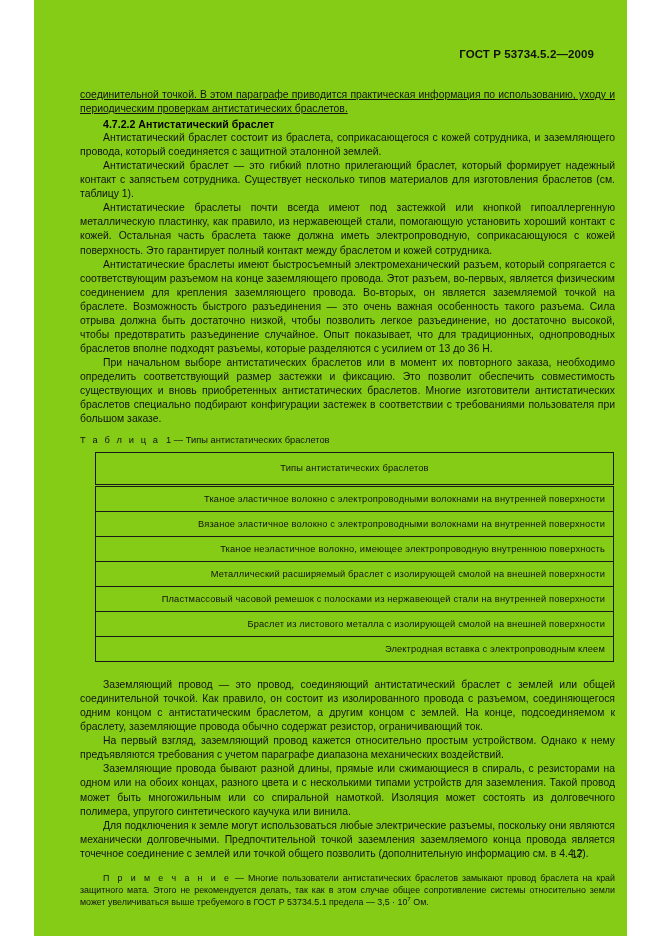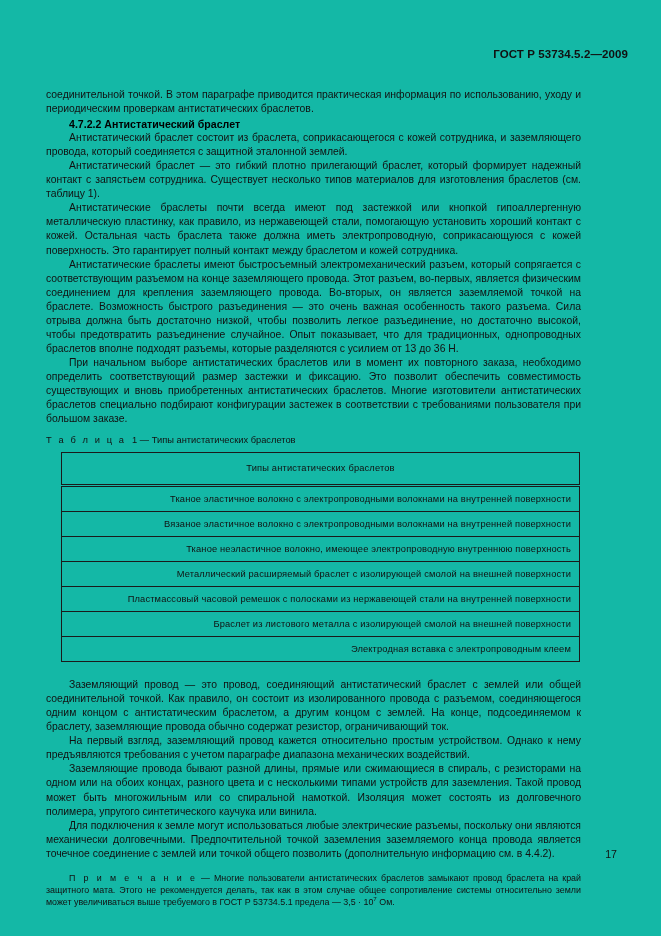--- a/index.html
+++ b/index.html
@@ -7,24 +7,24 @@
     margin: 0;
     padding: 0;
     background: #ffffff;
   }
   body {
     font-family: "Liberation Sans", sans-serif;
     color: #000000;
   }
   .page {
     position: relative;
-    width: 661px;
+    width: 593px;
     height: 936px;
     margin: 0 auto;
-    background: #14b8a6;
+    background: #84cc16;
     overflow: hidden;
     box-sizing: border-box;
   }
   
   .page-header {
     position: absolute;
     top: 48px;
     right: 33px;
     font-size: 11.5px;
     font-weight: bold;
@@ -44,20 +44,21 @@
     font-size: 10.4px;
     line-height: 14.05px;
     text-align: justify;
     text-indent: 23px;
     color: #111;
     -webkit-hyphens: manual;
     hyphens: manual;
   }
   p.body.cont {
     text-indent: 0;
+    text-decoration: underline;
   }
   h4.clause {
     margin: 1px 0 0 0;
     font-size: 10.6px;
     line-height: 14.05px;
     font-weight: bold;
     text-indent: 23px;
     color: #000;
   }
   

